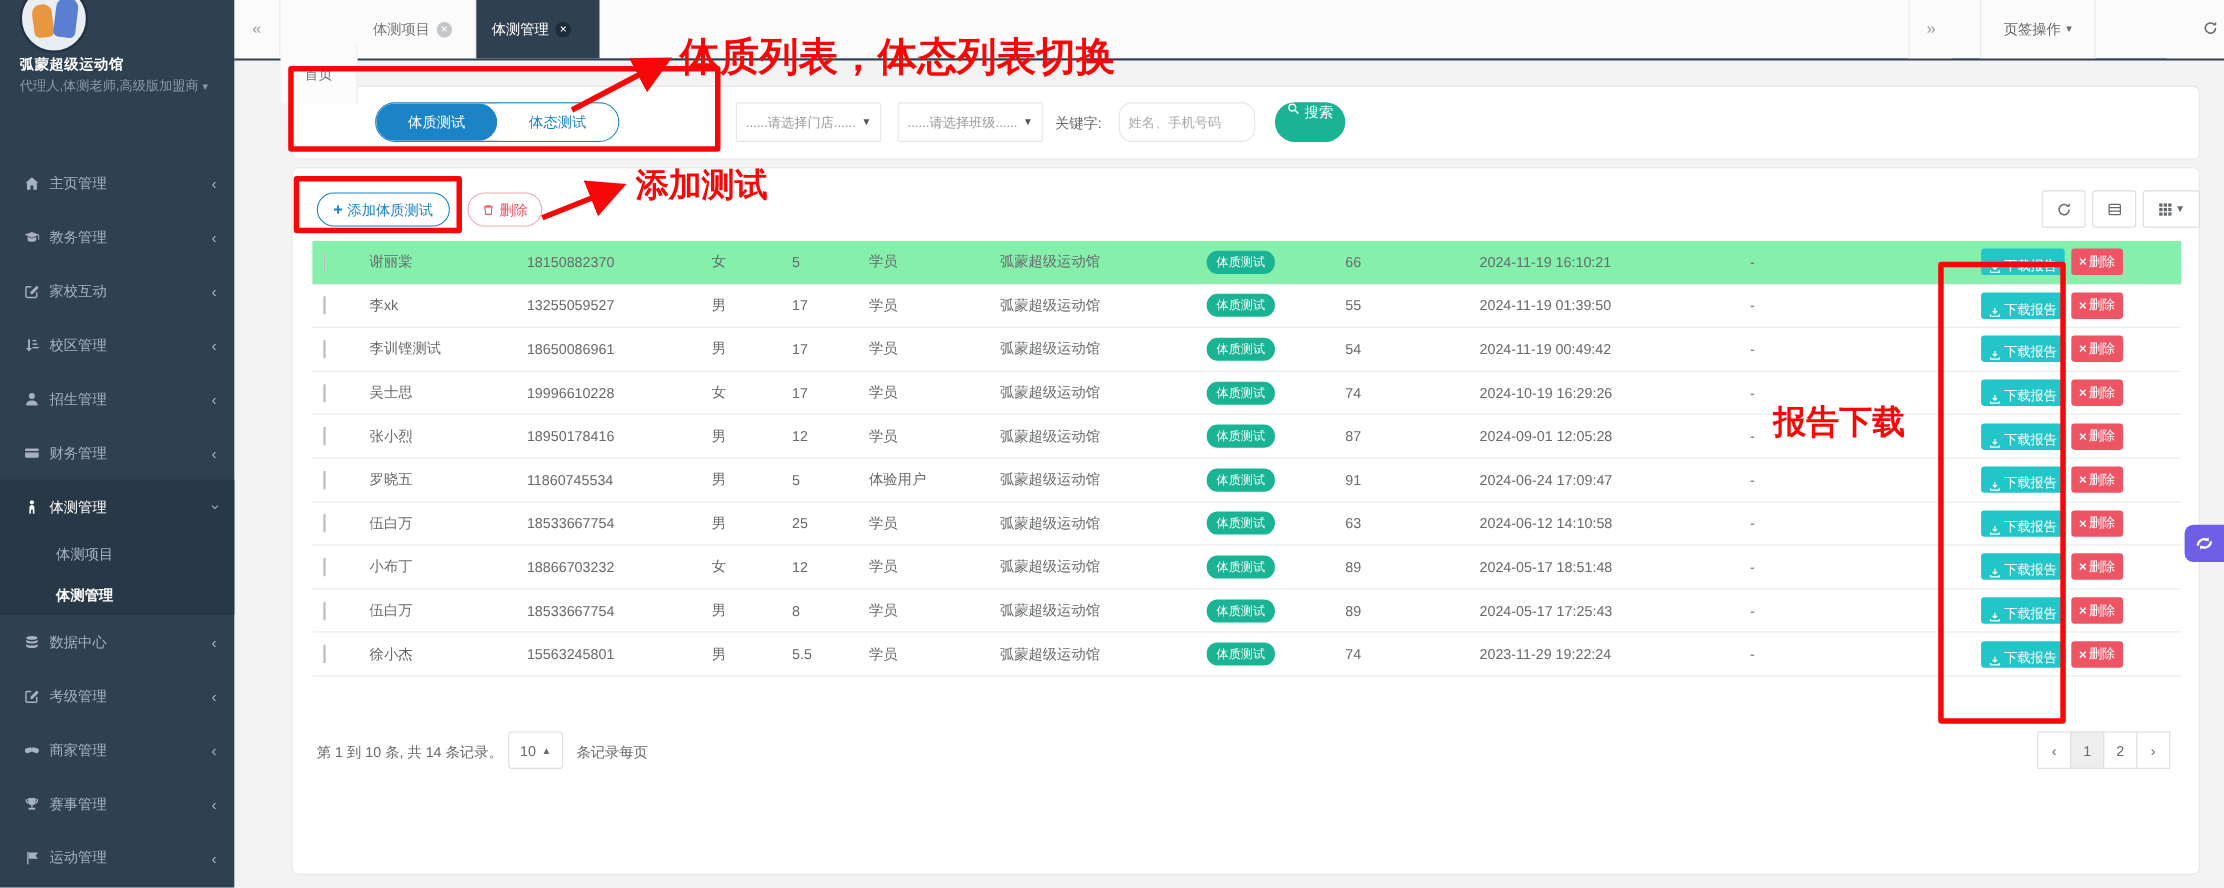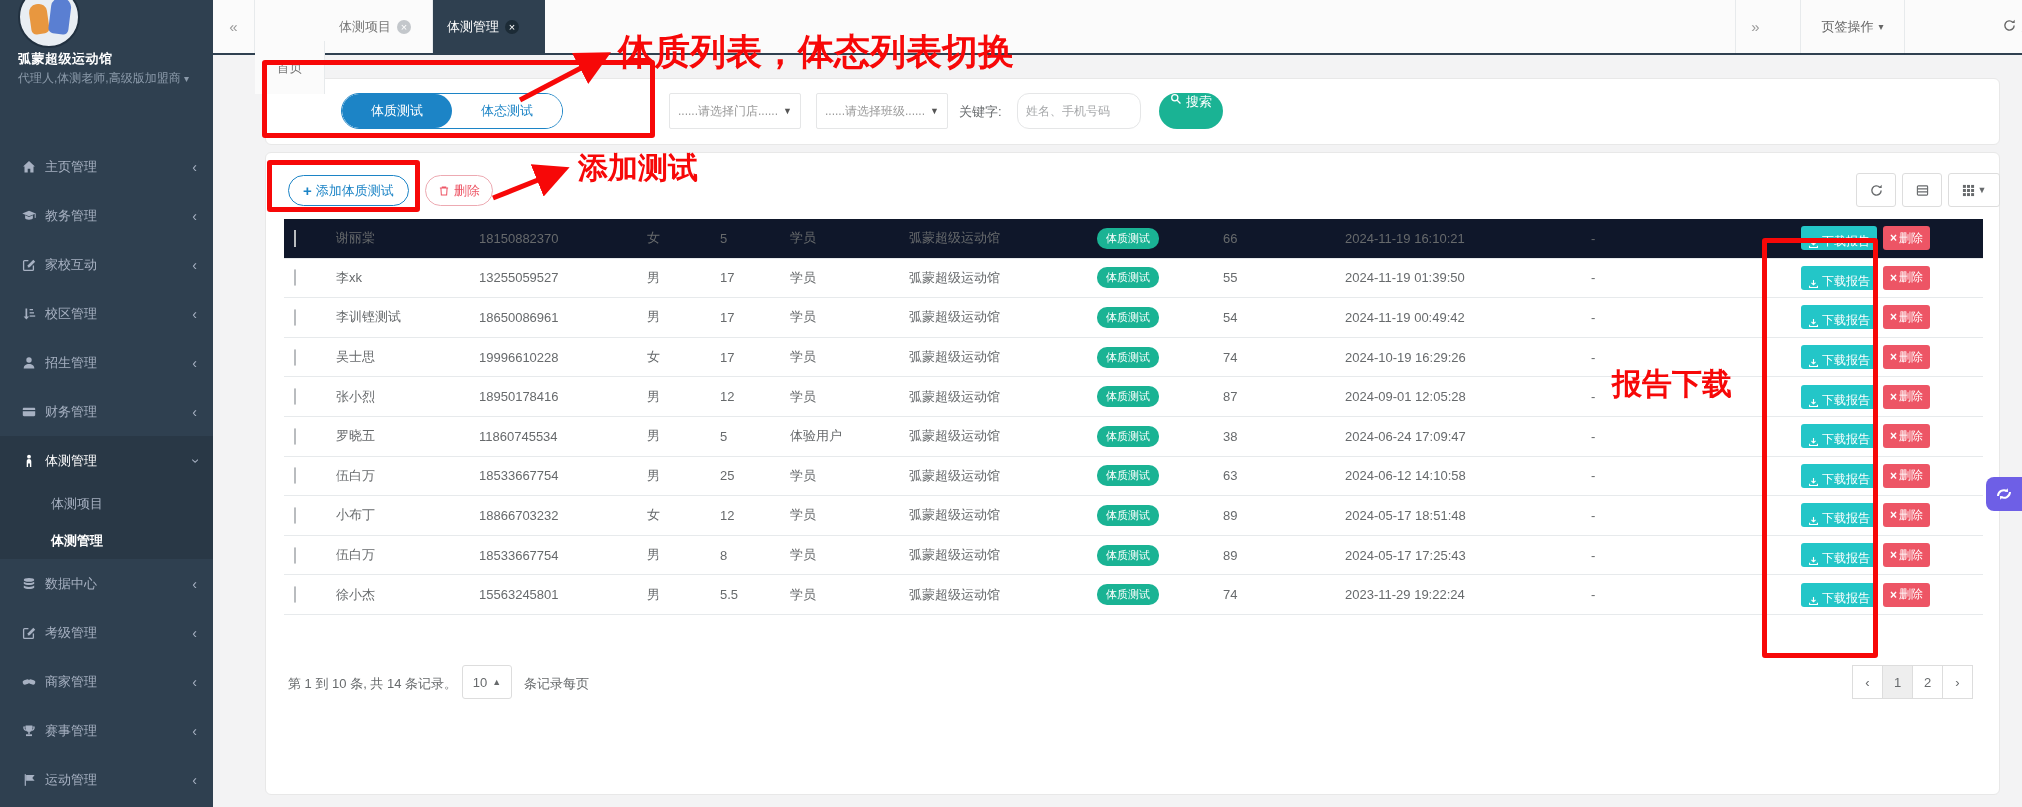--- a/index.html
+++ b/index.html
@@ -71,21 +71,21 @@
   .tb-b1{left:1590px;}
   .tb-b2{left:1636px;}
   .tb-b3{left:1682px;width:52px;}
   .tool-btn .crt{font-size:9px;color:#676a6c;}
 
   
   .tablewrap{position:absolute;left:18px;top:66px;width:1699px;}
   .grid{display:grid;grid-template-columns:52px 143px 168px 73px 70px 119px 188px 126px 122px 246px 210px minmax(0,1fr);align-items:center;}
   .thead{height:34px;border-bottom:1px solid #e7eaec;font-weight:bold;color:#676a6c;font-size:13px;}
   .trow{height:39.6px;border-bottom:1px solid #e7eaec;font-size:13px;color:#676a6c;}
-  .trow.striped{background:#0f172a;}
+  .trow.striped{background:#86efac;}
   .cb{width:13px;height:13px;border:1px solid #b9bcbf;border-radius:2px;background:#fff;margin-left:10px;cursor:pointer;}
   .badge{display:inline-block;background:#1ab394;color:#fff;font-size:11px;padding:3px 9px;border-radius:10px;}
   .opscell{display:flex;gap:6px;align-items:center;}
   .ops-head{padding-left:46px;}
   .dl-btn{height:24px;border:none;border-radius:3px;background:#23c6c8;color:#fff;font-size:12px;display:flex;align-items:flex-end;gap:3px;padding:0 7px;cursor:pointer;font-family:inherit;}
   .dl-btn svg{width:11px;height:11px;}
   .rm-btn{height:24px;border:none;border-radius:3px;background:#ed5565;color:#fff;font-size:12px;display:flex;align-items:center;gap:2px;padding:0 7px;cursor:pointer;font-family:inherit;}
   .rm-btn .x{font-weight:bold;}
 
   
@@ -487,21 +487,21 @@
         </div>
         <div class="grid trow">
           <div><span class="cb"></span></div>
           <div>罗晓五</div>
           <div>11860745534</div>
           <div>男</div>
           <div>5</div>
           <div>体验用户</div>
           <div>弧蒙超级运动馆</div>
           <div><span class="badge">体质测试</span></div>
-          <div>38</div>
+          <div>91</div>
           <div>2024-06-24 17:09:47</div>
           <div>-</div>
           <div class="opscell">
             <button class="dl-btn">
               <svg viewBox="0 0 14 14">
                 <path d="M7 1.4v6M4.4 4.8 7 7.4 9.6 4.8" fill="none" stroke="#fff" stroke-width="1.4"></path>
                 <path d="M2 8.6v2.2h10V8.6" fill="none" stroke="#fff" stroke-width="1.4"></path>
               </svg>
               <span>下载报告</span>
             </button>

